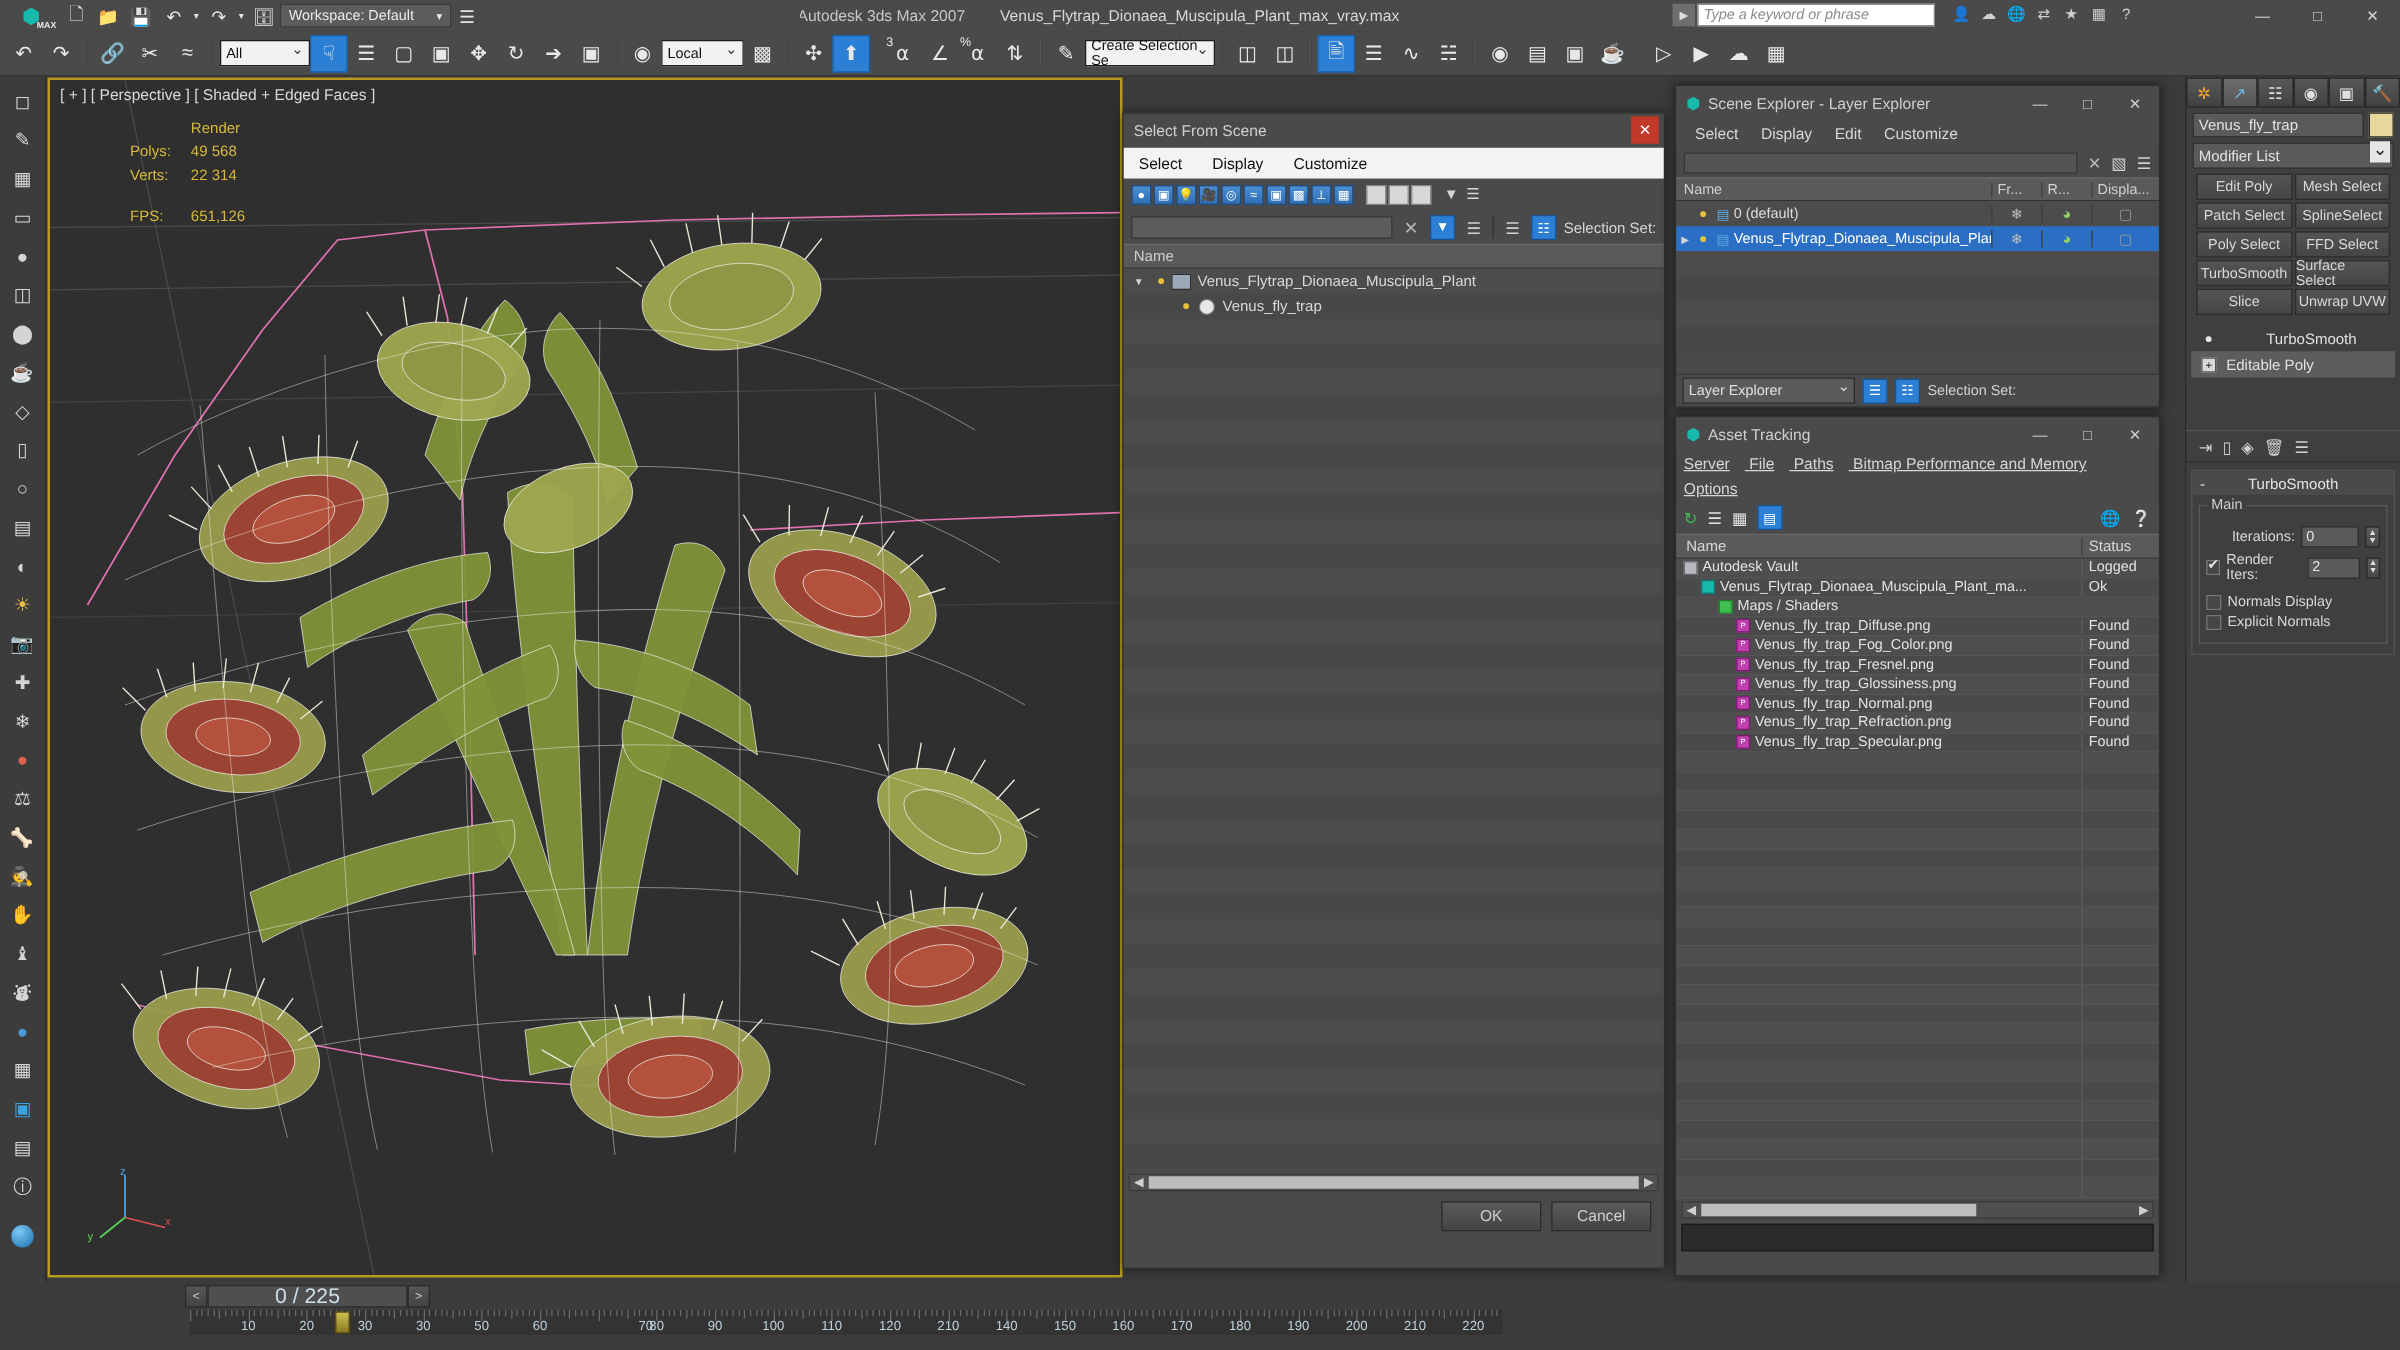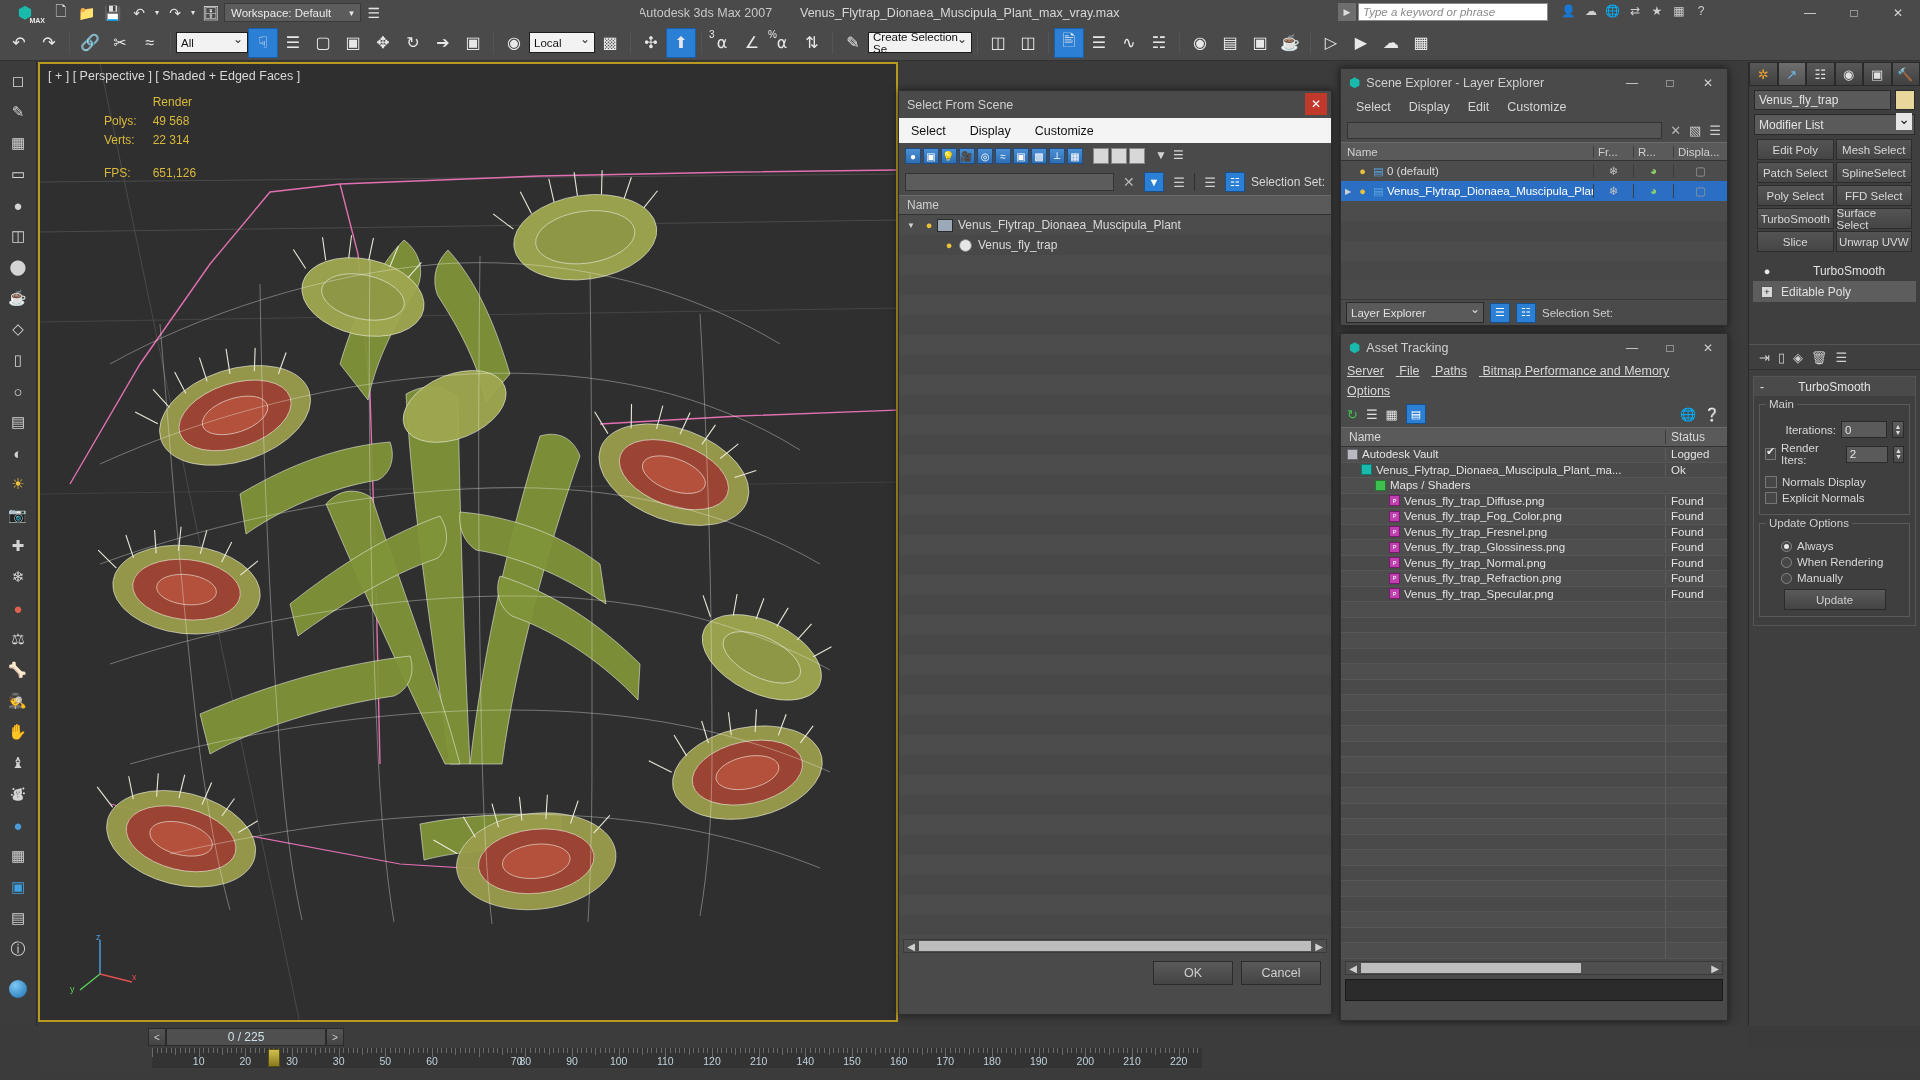--- a/index.html
+++ b/index.html
@@ -124,21 +124,21 @@
       border:1px solid #2a2a2a; display:flex; flex-direction:column; align-items:center;
       justify-content:center; font-size:7px; color:#ddd; line-height:6px;}
   .frow { display:flex; align-items:center; gap:5px; margin:4px 0; font-size:11.5px; color:#d8d8d8;}
 
   
   #timeslider { position:absolute; left:38px; top:1026px; width:1710px; height:22px;
       background:#3c3c3c; display:flex; align-items:center; }
   .tsbtn { width:18px; height:18px; background:linear-gradient(#555,#444); border:1px solid #2a2a2a;
       color:#cfcfcf; display:flex; align-items:center; justify-content:center; font-size:10px;}
   .tsfield { width:160px; height:18px; background:#4f4f4f; border:1px solid #2a2a2a; color:#cfe0ea;
-      font-size:12px; display:flex; align-items:center; justify-content:center;}
+      font-size:17px; display:flex; align-items:center; justify-content:center;}
   #trackbar { position:absolute; left:38px; top:1048px; width:1882px; height:22px;
       background:#3c3c3c; }
   #ruler { position:absolute; left:152px; top:1048px; width:1050px; height:20px;
       background:#333; overflow:hidden; }
   .tick { position:absolute; top:0; width:1px; background:#6a6a6a; }
   .tlabel { position:absolute; top:7px; color:#bfd2dd; font-size:10.5px; transform:translateX(-50%);}
   #statusbar { position:absolute; left:0; top:1070px; width:1920px; height:10px; background:#3b3b3b;}
   .slider-handle { position:absolute; top:1px; width:12px; height:18px;
       background:linear-gradient(#d0c050,#8a7a20); border:1px solid #5a4f10;}
 </style>
@@ -961,38 +961,20 @@
         <span class="cbx"></span>
         <span>Normals Display</span>
       </div>
       <div class="frow">
         <span class="cbx"></span>
         <span>Explicit Normals</span>
       </div>
     </div>
 
 
-    <div class="grp">
-      <span class="lg">Update Options</span>
-      <div class="frow" style="padding-left:16px;">
-        <span class="rad on"></span>
-        <span>Always</span>
-      </div>
-      <div class="frow" style="padding-left:16px;">
-        <span class="rad"></span>
-        <span>When Rendering</span>
-      </div>
-      <div class="frow" style="padding-left:16px;">
-        <span class="rad"></span>
-        <span>Manually</span>
-      </div>
-      <div style="display:flex;justify-content:center;margin-top:5px;">
-        <div class="btn" style="width:102px;height:21px;font-size:11.5px;">Update</div>
-      </div>
-    </div>
   </div>
 </div>
 
 <div id="timeslider">
   <div style="width:110px;"></div>
   <div class="tsbtn">&lt;</div>
   <div class="tsfield">0 / 225</div>
   <div class="tsbtn">&gt;</div>
 </div>
 

